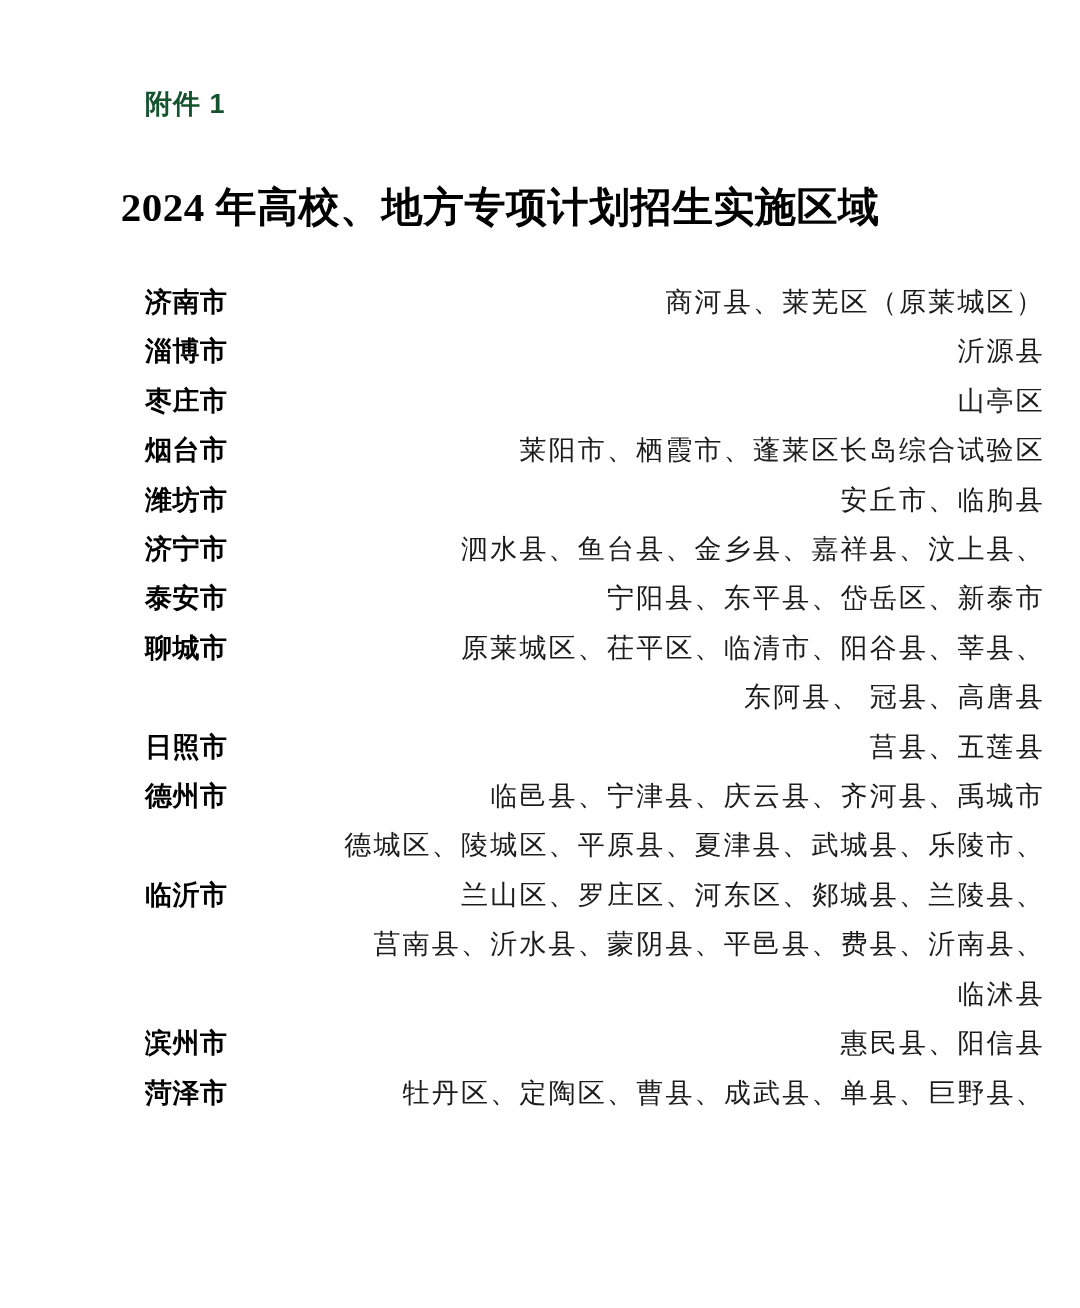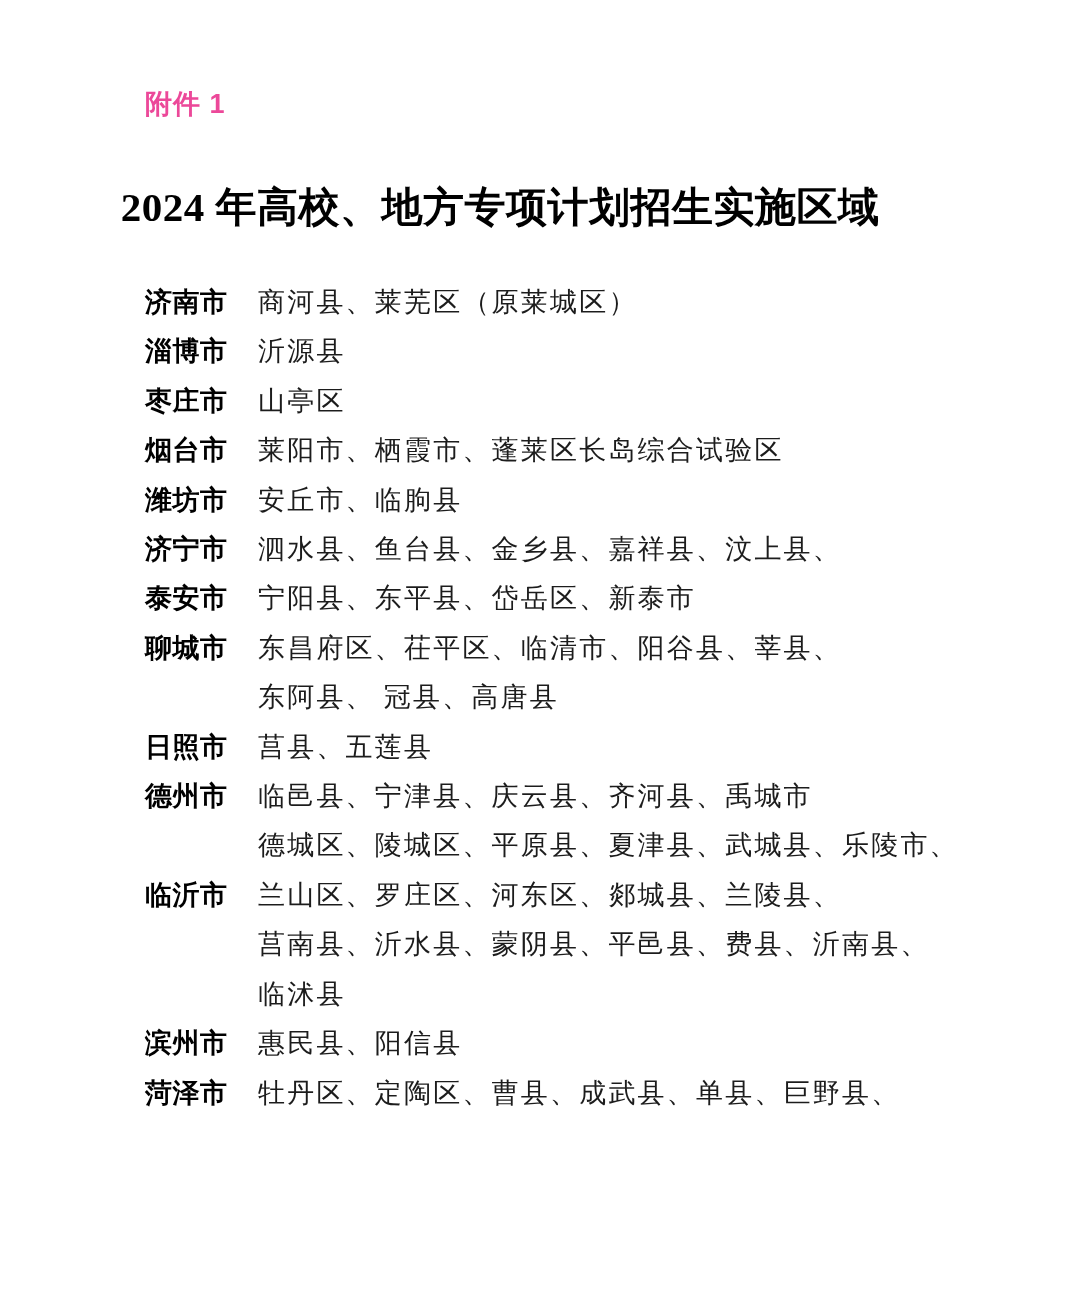--- a/index.html
+++ b/index.html
@@ -16,21 +16,21 @@
     color: #111111;
   }
   .attachment {
     position: absolute;
     left: 145px;
     top: 86px;
     font-family: "Liberation Sans", sans-serif;
     font-weight: 600;
     font-size: 27px;
     letter-spacing: 1px;
-    color: #ec4899;
+    color: #14532d;
     white-space: nowrap;
   }
   .title {
     position: absolute;
     left: 0;
     top: 180px;
     width: 1000px;
     margin: 0;
     text-align: center;
     font-family: "Liberation Serif", serif;
@@ -65,20 +65,21 @@
     flex: 1;
     min-width: 0;
   }
   .region-line {
     font-family: "Liberation Serif", serif;
     font-size: 27px;
     line-height: 49.4px;
     letter-spacing: 2.2px;
     color: #1c1c1c;
     white-space: nowrap;
+    text-align: right;
   }
 </style>
 </head>
 <body>
 
 <div class="doc">
   <div class="attachment">附件 1</div>
 
   <h1 class="title">2024 年高校、地方专项计划招生实施区域</h1>
 
@@ -128,21 +129,21 @@
   <div class="row">
     <div class="city">泰安市</div>
     <div class="lines">
           <div class="region-line">宁阳县、东平县、岱岳区、新泰市</div>
         </div>
   </div>
 
   <div class="row">
     <div class="city">聊城市</div>
     <div class="lines">
-          <div class="region-line">东昌府区、茌平区、临清市、阳谷县、莘县、</div>
+          <div class="region-line">原莱城区、茌平区、临清市、阳谷县、莘县、</div>
           <div class="region-line">东阿县、 冠县、高唐县</div>
         </div>
   </div>
 
   <div class="row">
     <div class="city">日照市</div>
     <div class="lines">
           <div class="region-line">莒县、五莲县</div>
         </div>
   </div>

